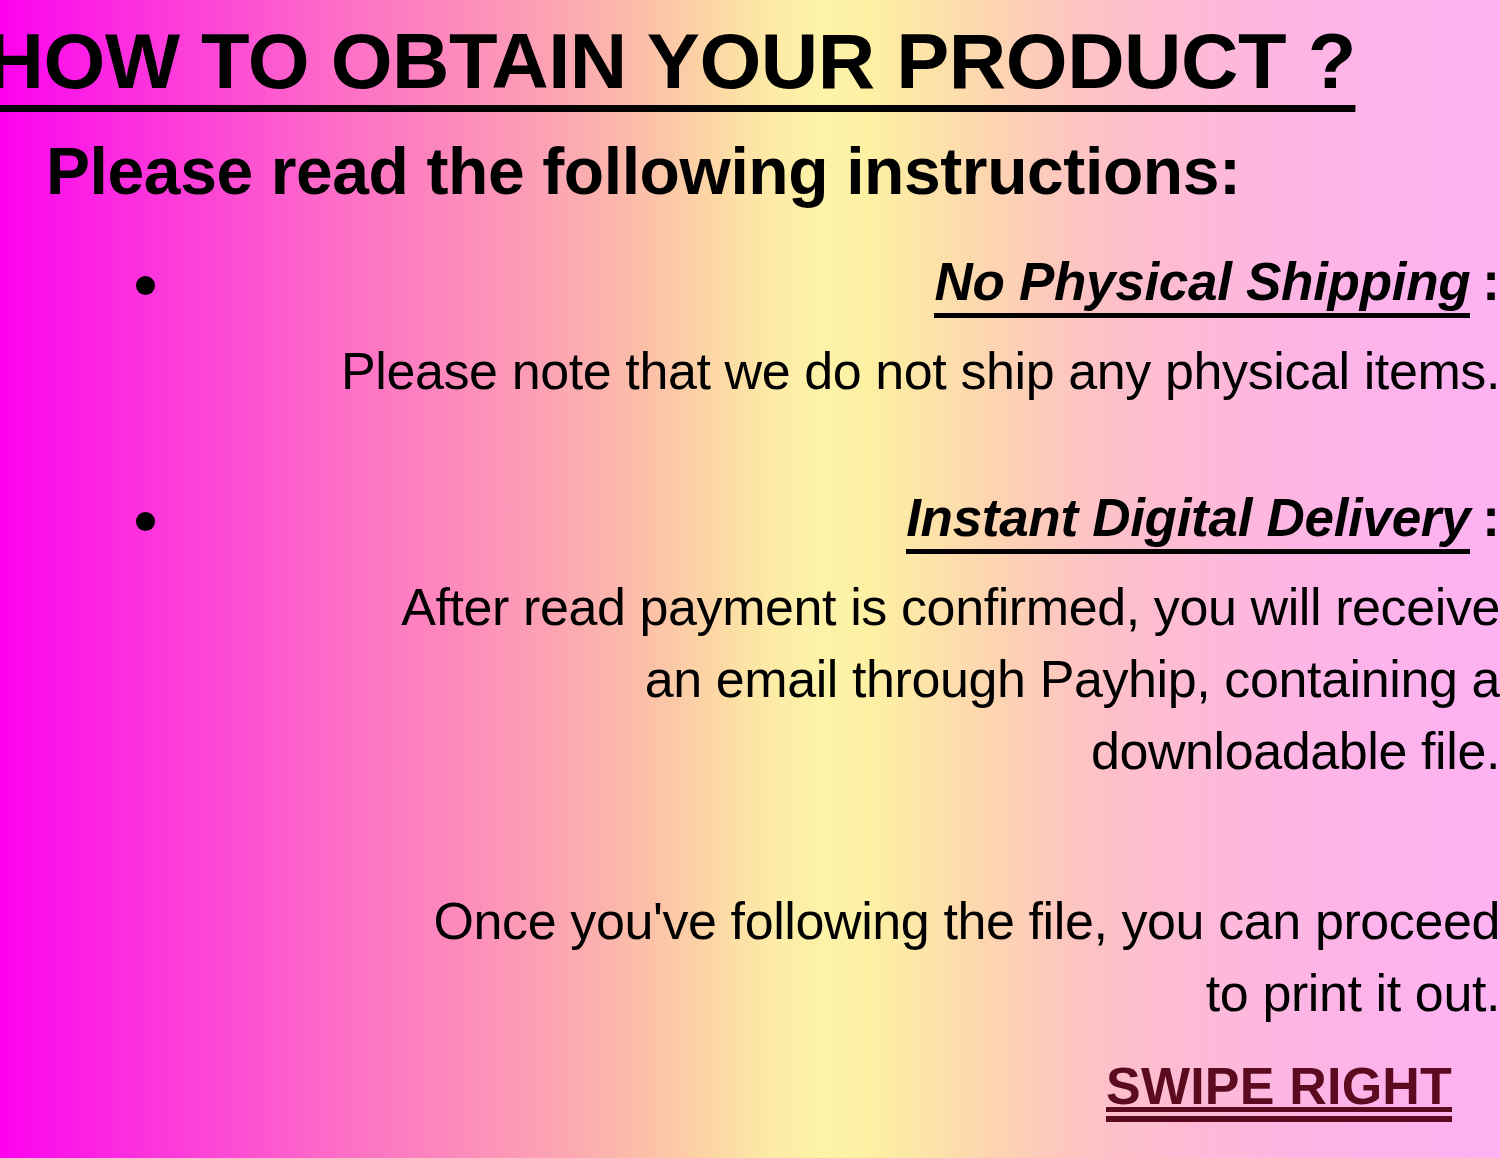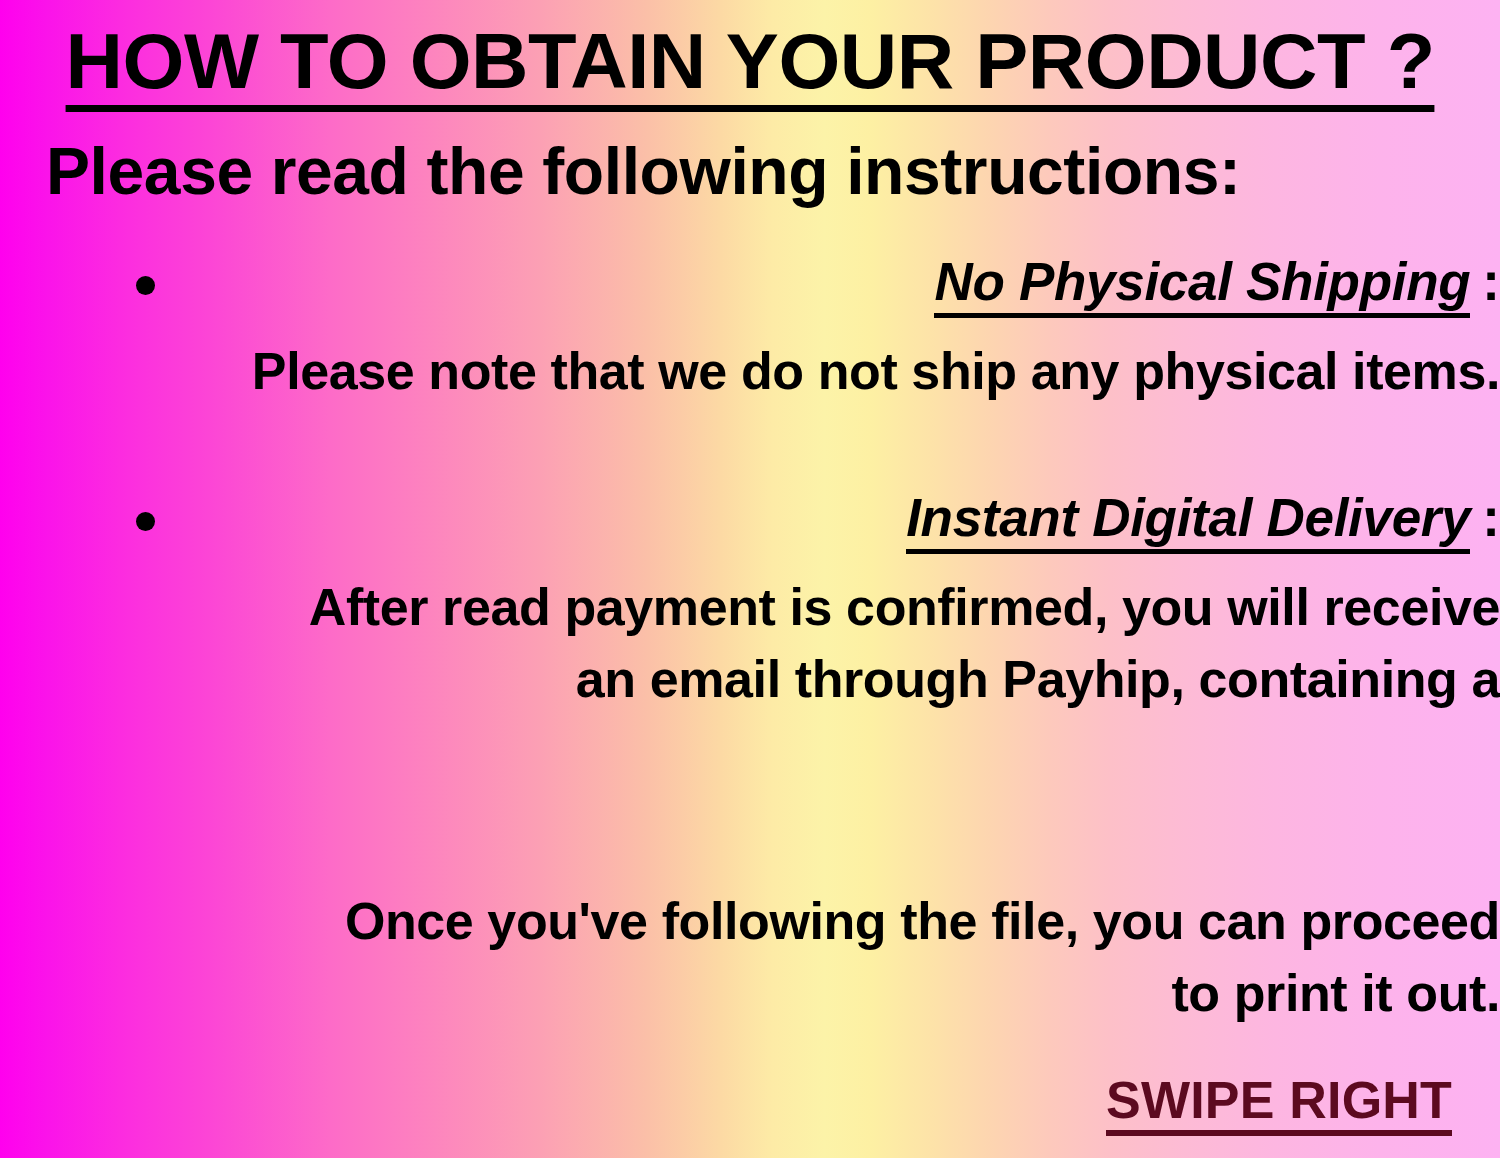--- a/index.html
+++ b/index.html
@@ -47,21 +47,21 @@
     );
     color: #000000;
   }
 
   
   .title-row {
     position: absolute;
     left: 0;
     top: 22px;
     width: 1500px;
-    text-align: center;
+    text-align: left;
   }
 
   .title {
     display: inline-block;
     font-family: "Liberation Sans Narrow", "Liberation Sans", sans-serif;
     font-weight: 700;
     font-size: 78px;
     line-height: 1.0;
     letter-spacing: -0.5px;
     white-space: nowrap;
@@ -127,44 +127,45 @@
   .heading-colon {
     display: inline-block;
     margin-left: 12px;
     font-weight: 700;
     font-size: 53px;
   }
 
   .body-lines {
     margin-top: 18px;
     padding-left: 80px;
-    font-weight: 700;
+    font-weight: 400;
     font-size: 52px;
     line-height: 1.38;
     letter-spacing: -0.4px;
   }
 
   .body-line {
     display: block;
     white-space: nowrap;
   }
 
   
   .swipe {
     position: absolute;
     right: 48px;
-    bottom: 22px;
+    bottom: 36px;
     font-weight: 700;
     font-size: 52px;
     line-height: 1.0;
     letter-spacing: 0.2px;
     color: #5C0A20;
     border-bottom: 6px solid #5C0A20;
     padding-bottom: 4px;
     white-space: nowrap;
+    text-decoration: underline;
   }
 </style>
 </head>
 <body>
 
 <div id="slide">
 
   <div class="title-row">
     <span class="title">HOW TO OBTAIN YOUR PRODUCT ?</span>
   </div>
@@ -182,20 +183,21 @@
   </div>
 
   <div class="section" id="section-1">
     <div class="heading-row">
       <span class="bullet-dot"></span>
       <span class="heading-text">Instant Digital Delivery</span><span class="heading-colon">:</span>
     </div>
     <div class="body-lines">
       <span class="body-line">After read payment is confirmed, you will receive</span>
       <span class="body-line">an email through Payhip, containing a</span>
+      <span class="body-line">downloadable file.</span>
     </div>
   </div>
 
   <div class="section" id="section-2">
     <div class="body-lines">
       <span class="body-line">Once you've following the file, you can proceed</span>
       <span class="body-line">to print it out.</span>
     </div>
   </div>
 

